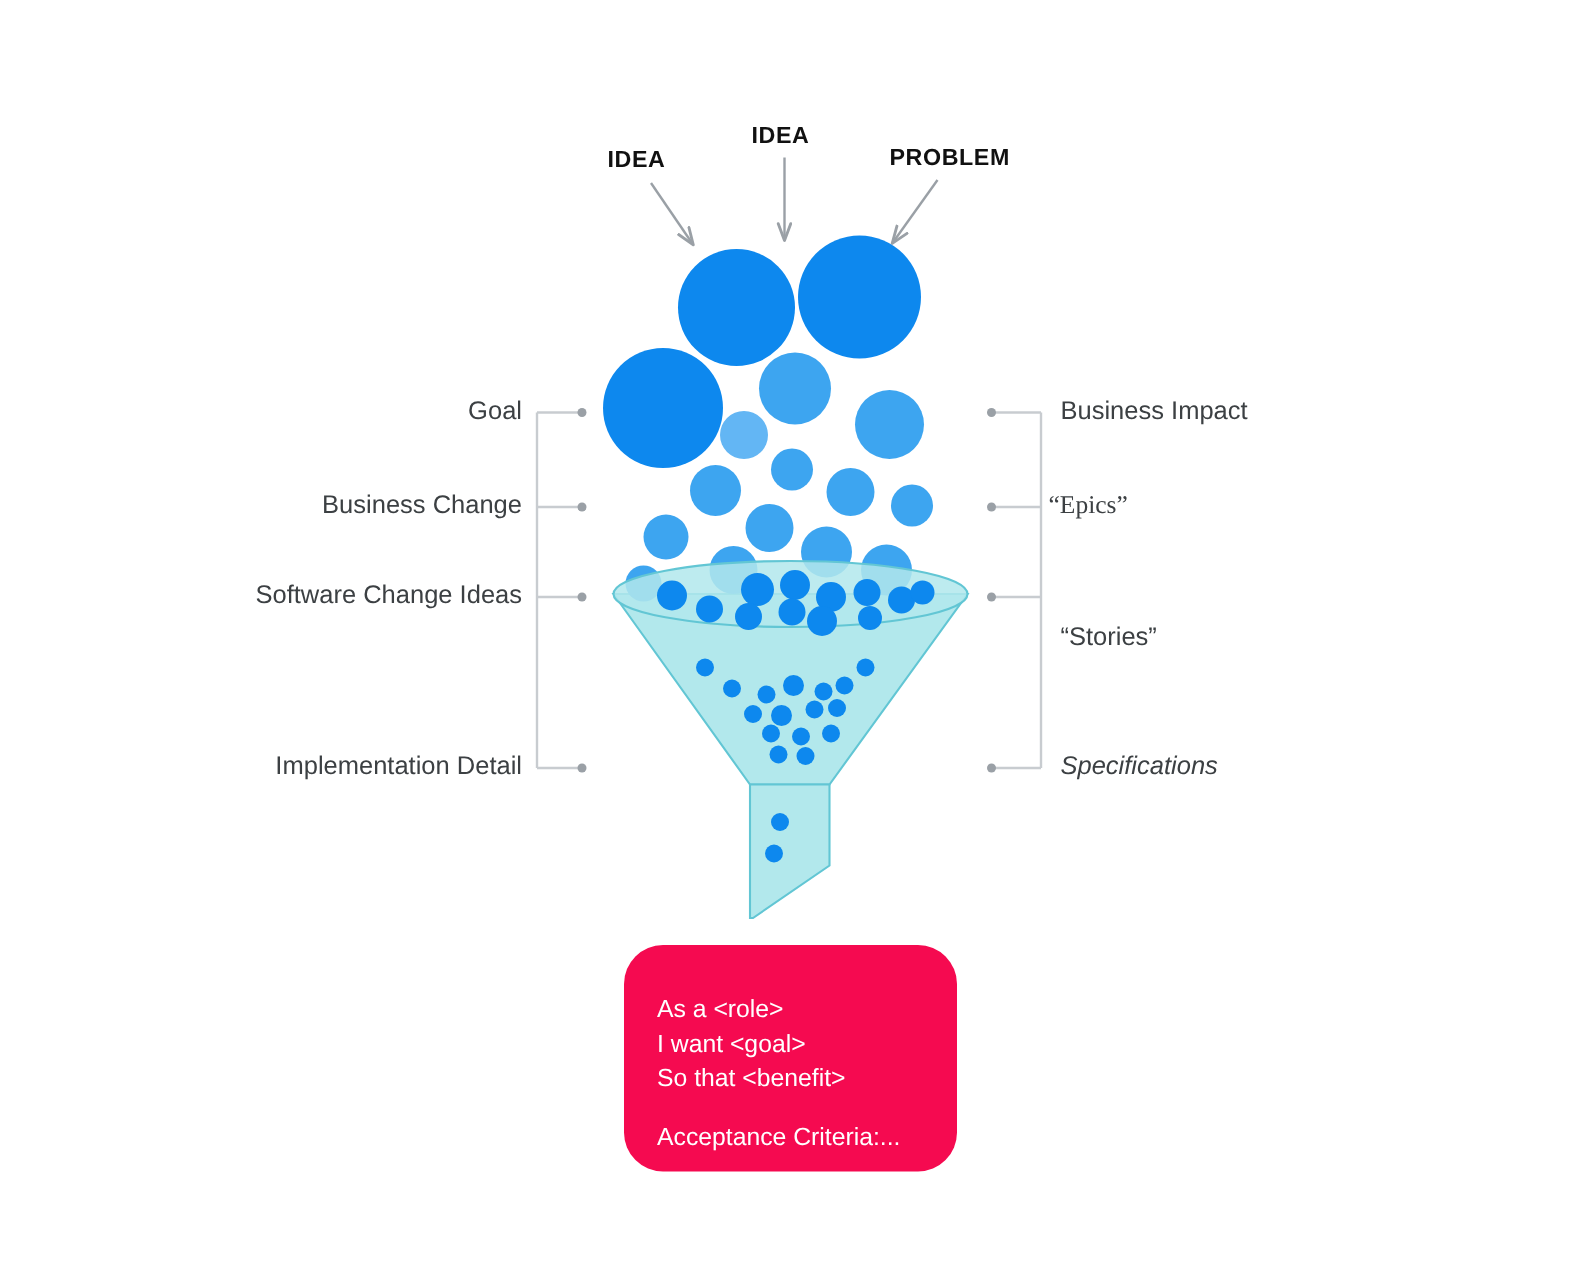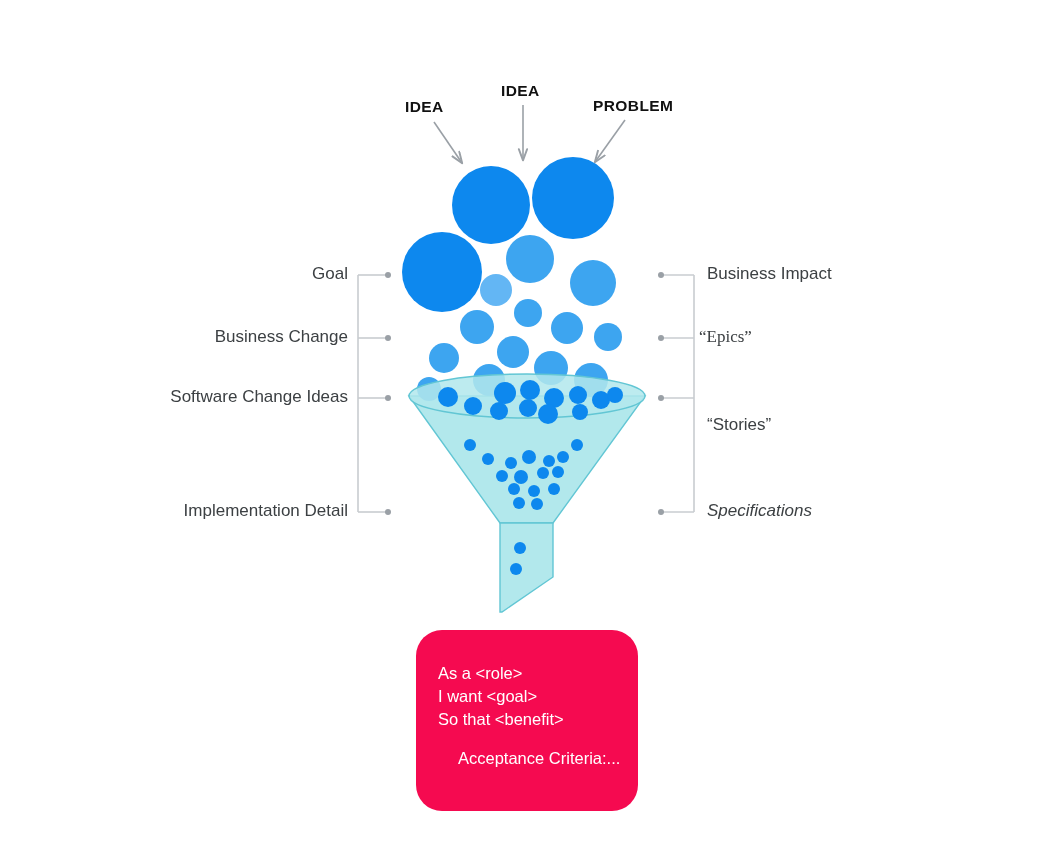--- a/index.html
+++ b/index.html
@@ -15,30 +15,30 @@
     position:absolute;font-weight:bold;font-size:15.5px;color:#111111;
     letter-spacing:.4px;white-space:nowrap;
   }
   .side-label{
     position:absolute;font-size:17px;color:#3c4043;white-space:nowrap;
   }
   .side-label.left{text-align:right;}
   .side-label.right{text-align:left;}
 
   .story-card{
-    position:absolute;left:416px;top:630px;width:222px;height:181px;
+    position:absolute;left:416px;top:630px;width:222px;height:151px;
     background:#f50a50;border-radius:26px;
   }
   .story-card .card-text{
     position:absolute;left:22px;top:32px;right:14px;
     color:#ffffff;font-size:16.5px;line-height:23px;white-space:pre-line;
   }
   .story-card .card-ac{
     position:absolute;left:22px;top:117px;right:10px;
-    color:#ffffff;font-size:16.5px;line-height:23px;white-space:nowrap;margin-left:20px;
+    color:#ffffff;font-size:16.5px;line-height:23px;white-space:nowrap;
   }
 </style>
 </head>
 <body>
 
 <div id="stage">
 
   <svg class="layer" viewBox="0 0 1055 850">
     <defs>
       <marker id="arrowhead" markerWidth="9" markerHeight="9" refX="7.4" refY="3.2" orient="auto" markerUnits="strokeWidth">

